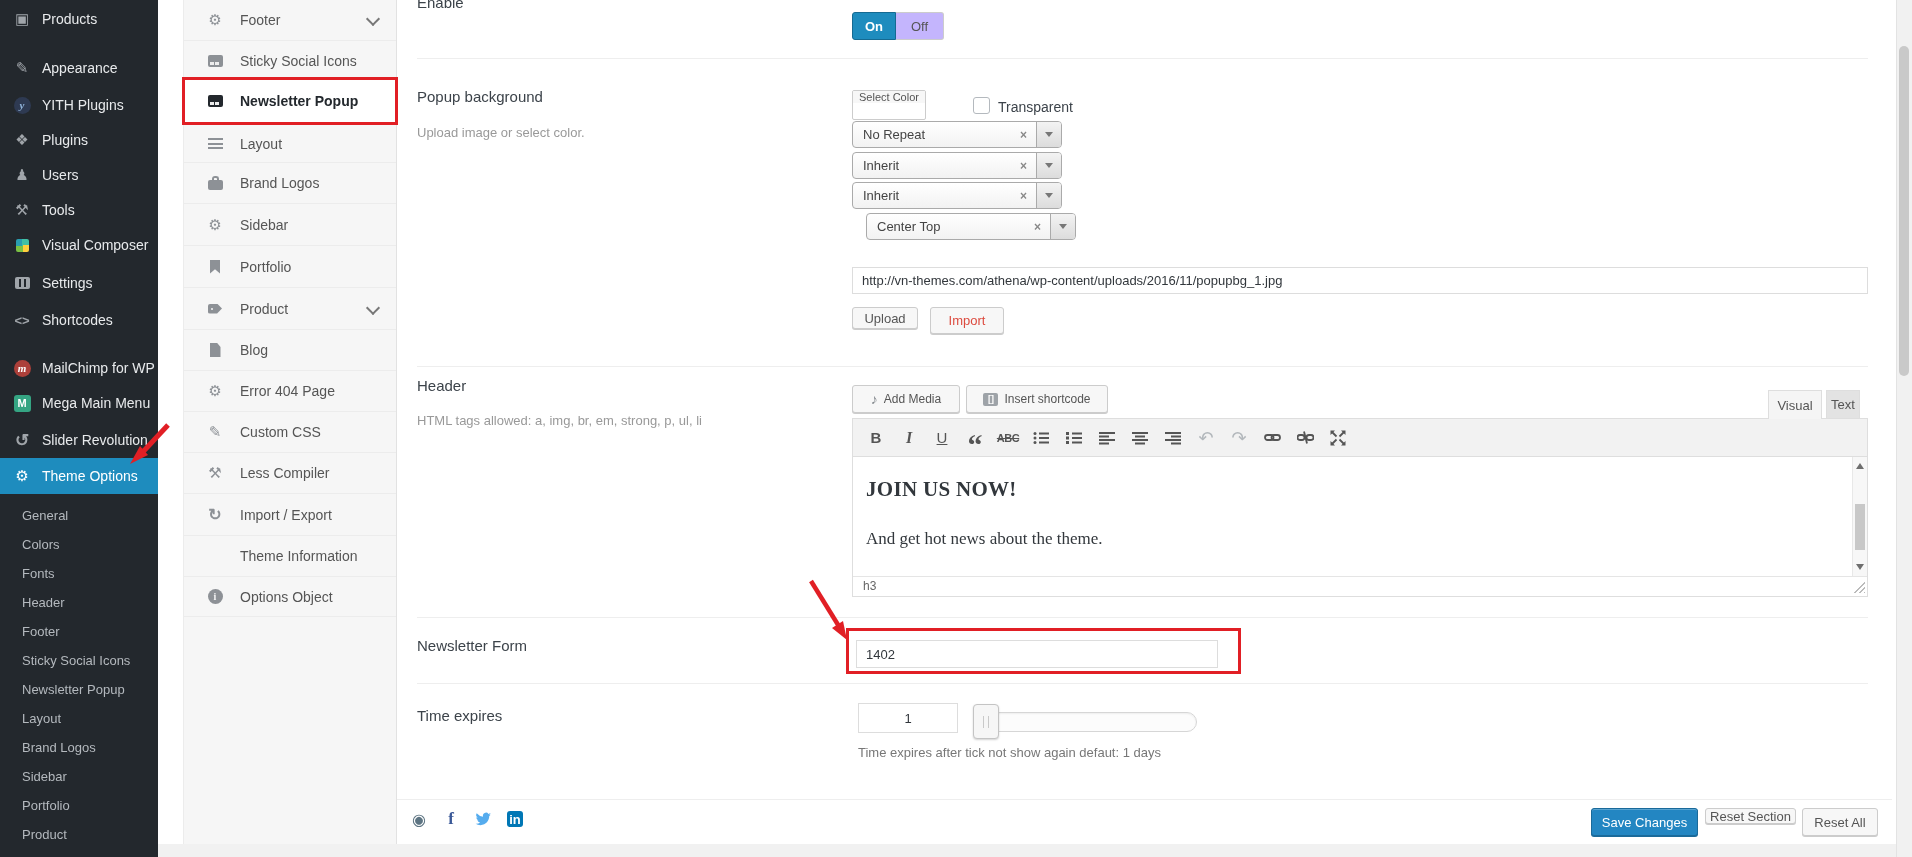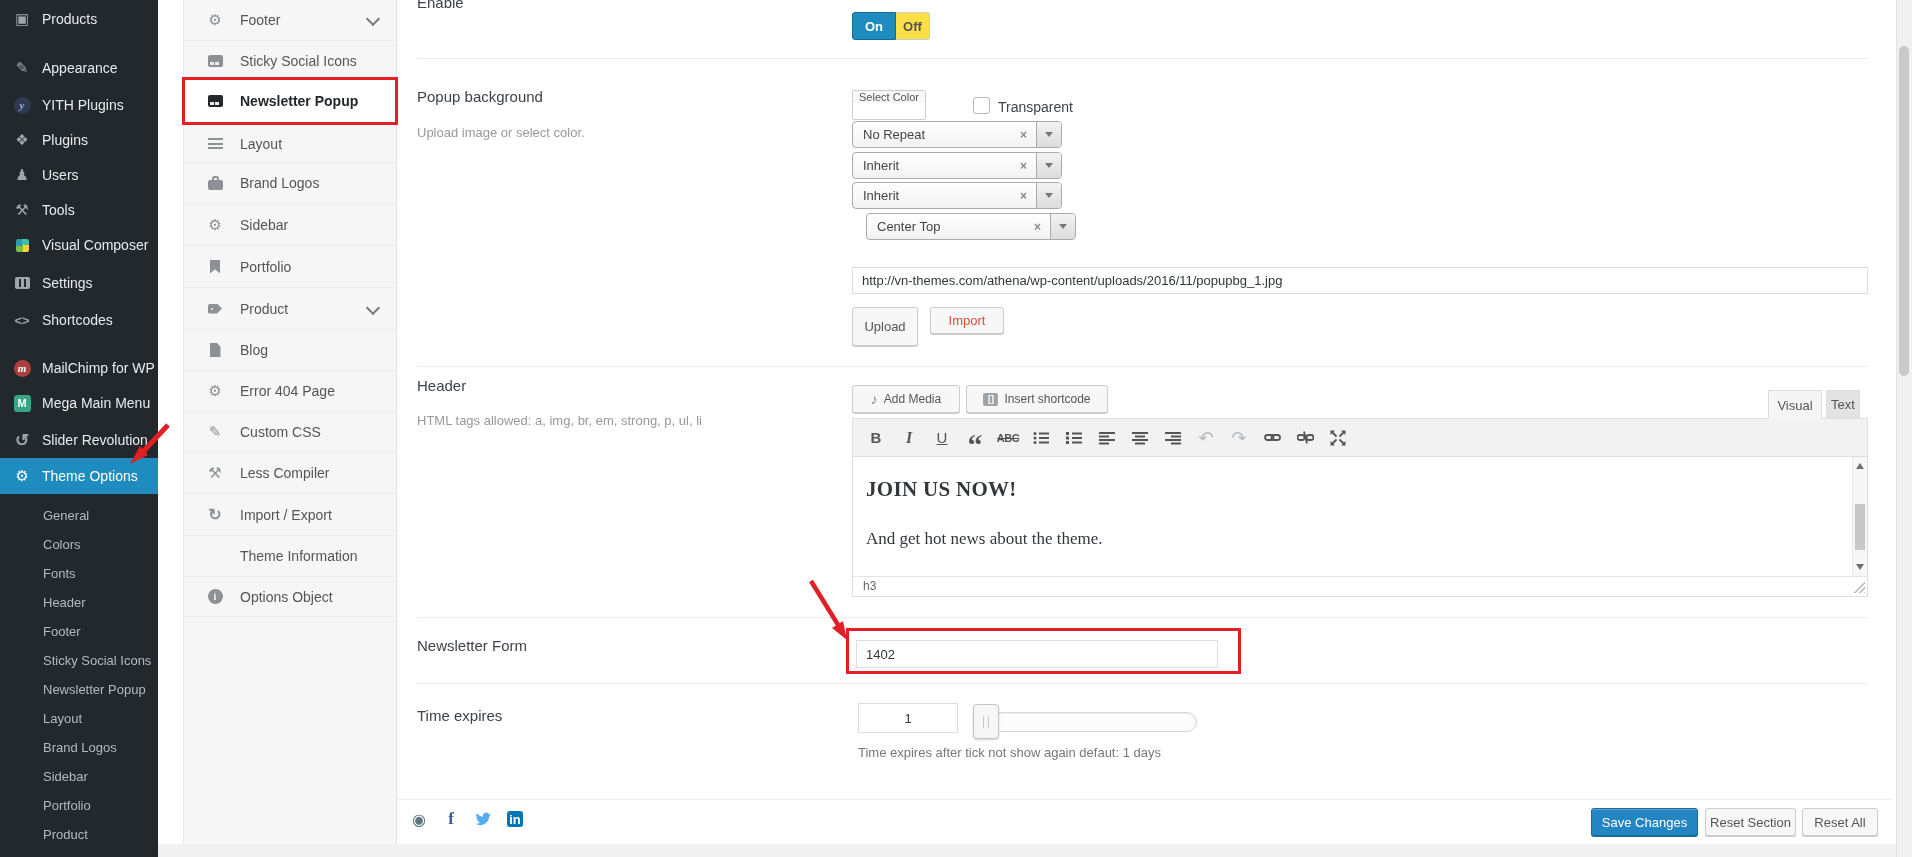--- a/index.html
+++ b/index.html
@@ -7,22 +7,22 @@
           font-family:"Liberation Sans",sans-serif;-webkit-font-smoothing:antialiased;}
   .abs{position:absolute;}
   
   .wp-sidebar{position:absolute;left:0;top:0;width:158px;height:857px;background:#23282d;}
   .wp-item{position:absolute;left:0;width:158px;height:36px;display:flex;align-items:center;
            padding-left:11px;box-sizing:border-box;color:#e8eaec;font-size:14px;cursor:pointer;}
   .wp-item .wic{width:22px;margin-right:9px;text-align:center;color:#a0a5aa;font-size:15px;flex:none;
                 display:flex;align-items:center;justify-content:center;}
   .wp-item.active{background:#1e8cbe;color:#fff;}
   .wp-item.active .wic{color:#fff;}
-  .wp-sub{position:absolute;left:12px;width:158px;height:28px;display:flex;align-items:center;
-          padding-left:31px;box-sizing:border-box;color:#b4b9be;font-size:13px;cursor:pointer;}
+  .wp-sub{position:absolute;left:0;width:158px;height:28px;display:flex;align-items:center;
+          padding-left:22px;box-sizing:border-box;color:#b4b9be;font-size:13px;cursor:pointer;}
   .badge-round{width:17px;height:17px;border-radius:50%;display:flex;align-items:center;justify-content:center;
                color:#fff;font-size:11px;font-weight:bold;}
   .badge-sq{width:17px;height:17px;border-radius:3px;display:flex;align-items:center;justify-content:center;
             color:#fff;font-size:11px;font-weight:bold;}
   .vc-ic{width:13px;height:13px;border-radius:2px;background:conic-gradient(#41c0a5 0 25%,#ffcf3e 0 50%,#7ac143 0 75%,#2a9db0 0);}
   .set-ic{width:15px;height:12px;border-radius:2px;background:#a0a5aa;position:relative;}
   .set-ic::before{content:"";position:absolute;left:4px;top:2px;width:2px;height:8px;background:#23282d;box-shadow:5px 0 0 #23282d;}
   .wp-blue-arrow{position:absolute;left:158px;top:462px;width:0;height:0;
                  border-top:14px solid transparent;border-bottom:14px solid transparent;border-left:14px solid #1e8cbe;}
   
@@ -52,22 +52,22 @@
   .pic-info{width:15px;height:15px;border-radius:50%;background:#8d9196;color:#f6f6f6;font-size:10px;font-weight:bold;
             display:flex;align-items:center;justify-content:center;font-family:"Liberation Serif",serif;}
   
   .main{position:absolute;left:397px;top:0;width:1515px;height:844px;background:#fff;}
   .flabel{position:absolute;left:20px;font-size:15px;color:#3c434a;}
   .fdesc{position:absolute;left:20px;font-size:13px;color:#999;}
   .sep{position:absolute;left:20px;right:44px;height:1px;background:#eeeeee;}
   .switch{position:absolute;left:455px;top:12px;display:flex;cursor:pointer;}
   .sw-on{width:44px;height:28px;background:#1e8cbe;border:1px solid #156a92;border-radius:3px 0 0 3px;
          color:#fff;font-weight:bold;font-size:13px;display:flex;align-items:center;justify-content:center;box-sizing:border-box;}
-  .sw-off{width:34px;height:28px;background:#fde047;border:1px solid #ccc;border-left:none;border-radius:0 3px 3px 0;
-          color:#555;font-weight:bold;font-size:13px;display:flex;align-items:center;justify-content:center;box-sizing:border-box;}
+  .sw-off{width:48px;height:28px;background:#c4b5fd;border:1px solid #ccc;border-left:none;border-radius:0 3px 3px 0;
+          color:#555;font-weight:normal;font-size:13px;display:flex;align-items:center;justify-content:center;box-sizing:border-box;}
   .colorctl{position:absolute;left:455px;top:90px;height:30px;display:flex;border:1px solid #ccc;border-radius:2px;
             box-sizing:border-box;overflow:hidden;cursor:pointer;flex-direction:column;}
   .swatch{width:38px;background:#fff;border-right:1px solid #ccc;}
   .selcolor{width:72px;background:#f7f7f7;font-size:11px;color:#555;display:flex;align-items:center;justify-content:center;}
   .cbox{position:absolute;left:576px;top:97px;width:17px;height:17px;border:1px solid #b4b9be;border-radius:3px;
         background:#fff;box-sizing:border-box;cursor:pointer;}
   .dd{position:absolute;left:455px;width:210px;height:27px;border:1px solid #aaa;border-radius:4px;
       background:linear-gradient(#fff,#f2f2f2);display:flex;align-items:center;box-sizing:border-box;cursor:pointer;}
   .dd-text{flex:1;padding-left:10px;font-size:13px;color:#444;}
   .dd-x{color:#888;font-size:12px;font-weight:bold;padding-right:9px;}
@@ -360,21 +360,21 @@
     </div>
     <div class="dd" style="top:213px;margin-left:14px;">
       <span class="dd-text">Center Top</span>
       <span class="dd-x">×</span>
       <span class="dd-btn">
           <span class="tri-down"></span>
         </span>
     </div>
 
     <input class="ti" style="left: 455px; top: 267px; width: 1016px; height: 27px;" value="http://vn-themes.com/athena/wp-content/uploads/2016/11/popupbg_1.jpg">
-    <div class="btn" style="left:455px;top:307px;width:66px;height:39px;">
+    <div class="btn" style="left:455px;top:307px;width:66px;height:22px;">
       <span>Upload</span>
     </div>
     <div class="btn" style="left:533px;top:307px;width:74px;height:27px;color:#dc4b3f;">
       <span>Import</span>
     </div>
     <div class="sep" style="top:366px;"></div>
 
     <div class="flabel" style="top:377px;">Header</div>
     <div class="fdesc" style="top:413px;">HTML tags allowed: a, img, br, em, strong, p, ul, li</div>
 
@@ -531,21 +531,21 @@
             <path d="M15 2.2c-.5.3-1.1.5-1.7.6A2.9 2.9 0 0 0 14.6.9c-.6.4-1.2.6-1.9.8A2.9 2.9 0 0 0 7.6 4.3 8.3 8.3 0 0 1 1.6 1.2a2.9 2.9 0 0 0 .9 3.9c-.5 0-.9-.1-1.3-.3 0 1.4 1 2.6 2.3 2.9-.4.1-.8.1-1.3 0 .4 1.2 1.5 2 2.7 2A5.8 5.8 0 0 1 .6 11a8.2 8.2 0 0 0 4.5 1.3c5.4 0 8.3-4.5 8.3-8.3v-.4c.6-.4 1.1-.9 1.6-1.4z" fill="#55acee"></path>
           </svg>
       </span>
       <span class="soc">
           <span class="soc-li">in</span>
         </span>
     </div>
     <div class="btn btn-save" style="left:1194px;top:808px;width:107px;height:28px;">
       <span>Save Changes</span>
     </div>
-    <div class="btn" style="left:1308px;top:808px;width:91px;height:28px;">
+    <div class="btn" style="left:1308px;top:808px;width:91px;height:16px;">
       <span>Reset Section</span>
     </div>
     <div class="btn" style="left:1405px;top:808px;width:76px;height:28px;">
       <span>Reset All</span>
     </div>
   </div>
 
   <div class="bottom-strip"></div>
   <div class="pagescroll"></div>
   <div class="pagethumb"></div>

